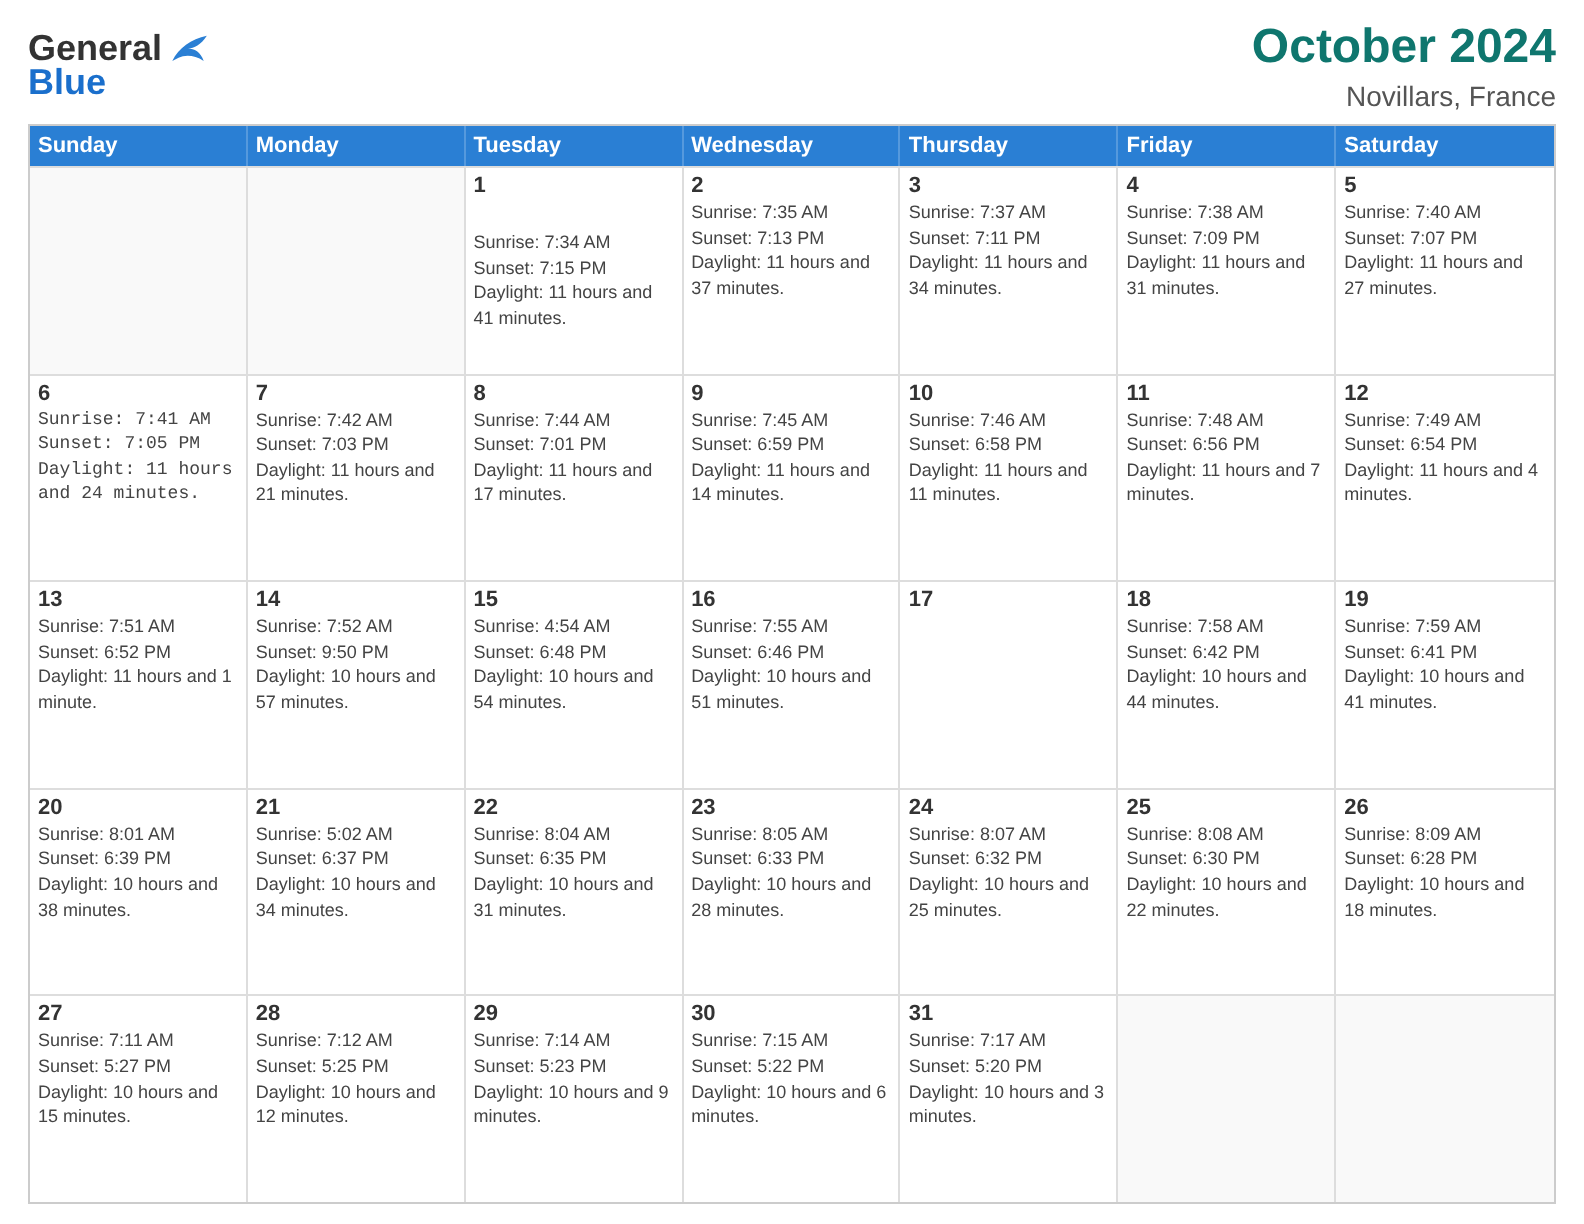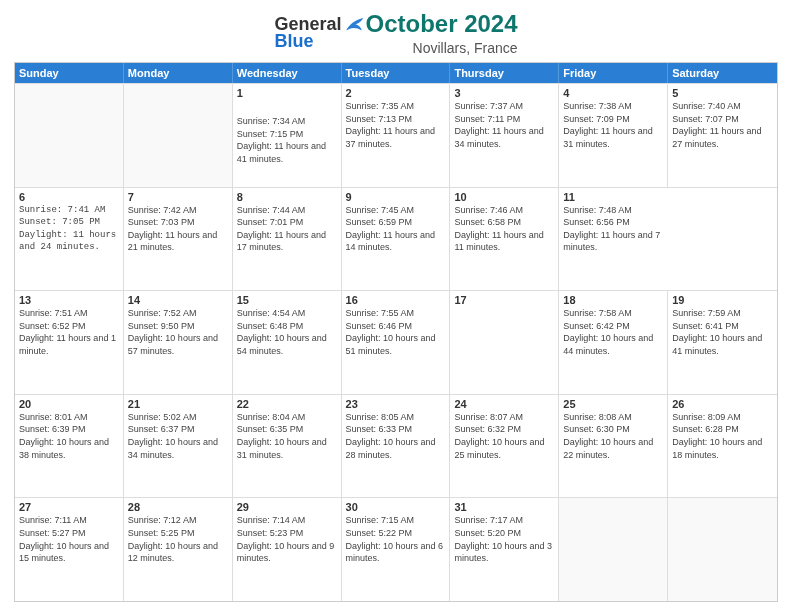--- a/index.html
+++ b/index.html
@@ -9,21 +9,20 @@
       font-family: Arial, sans-serif;
       background: #fff;
       overflow: hidden;
     }
     .page {
       width: 792px;
       height: 612px;
       padding: 10px 14px 10px 14px;
       display: flex;
       flex-direction: column;
-      align-items: center;
     }
     .header {
       display: flex;
       justify-content: space-between;
       align-items: flex-start;
       margin-bottom: 6px;
     }
     .logo {
       display: flex;
       align-items: center;
@@ -127,22 +126,22 @@
     <div class="title-block">
       <div class="month-title">October 2024</div>
       <div class="location">Novillars, France</div>
     </div>
   </div>
 
   <div class="calendar">
     <div class="cal-header-row">
     <div class="cal-header-cell">Sunday</div>
         <div class="cal-header-cell">Monday</div>
+        <div class="cal-header-cell">Tuesday</div>
         <div class="cal-header-cell">Wednesday</div>
-        <div class="cal-header-cell">Tuesday</div>
         <div class="cal-header-cell">Thursday</div>
         <div class="cal-header-cell">Friday</div>
         <div class="cal-header-cell">Saturday</div>
       </div>
     <div class="cal-body">
     <div class="cal-week">
           <div class="cal-cell empty"></div>
           <div class="cal-cell empty"></div>
           <div class="cal-cell">
             <span class="day-num">1</span>
@@ -205,20 +204,26 @@
             <div class="day-info" style="white-space: pre-line;">Sunrise: 7:46 AM
 Sunset: 6:58 PM
 Daylight: 11 hours and 11 minutes.</div>
           </div>
           <div class="cal-cell">
             <span class="day-num">11</span>
             <div class="day-info" style="white-space: pre-line;">Sunrise: 7:48 AM
 Sunset: 6:56 PM
 Daylight: 11 hours and 7 minutes.</div>
           </div>
+          <div class="cal-cell">
+            <span class="day-num">12</span>
+            <div class="day-info" style="white-space: pre-line;">Sunrise: 7:49 AM
+Sunset: 6:54 PM
+Daylight: 11 hours and 4 minutes.</div>
+          </div>
         </div>
         <div class="cal-week">
           <div class="cal-cell">
             <span class="day-num">13</span>
             <div class="day-info" style="white-space: pre-line;">Sunrise: 7:51 AM
 Sunset: 6:52 PM
 Daylight: 11 hours and 1 minute.</div>
           </div>
           <div class="cal-cell">
             <span class="day-num">14</span>

